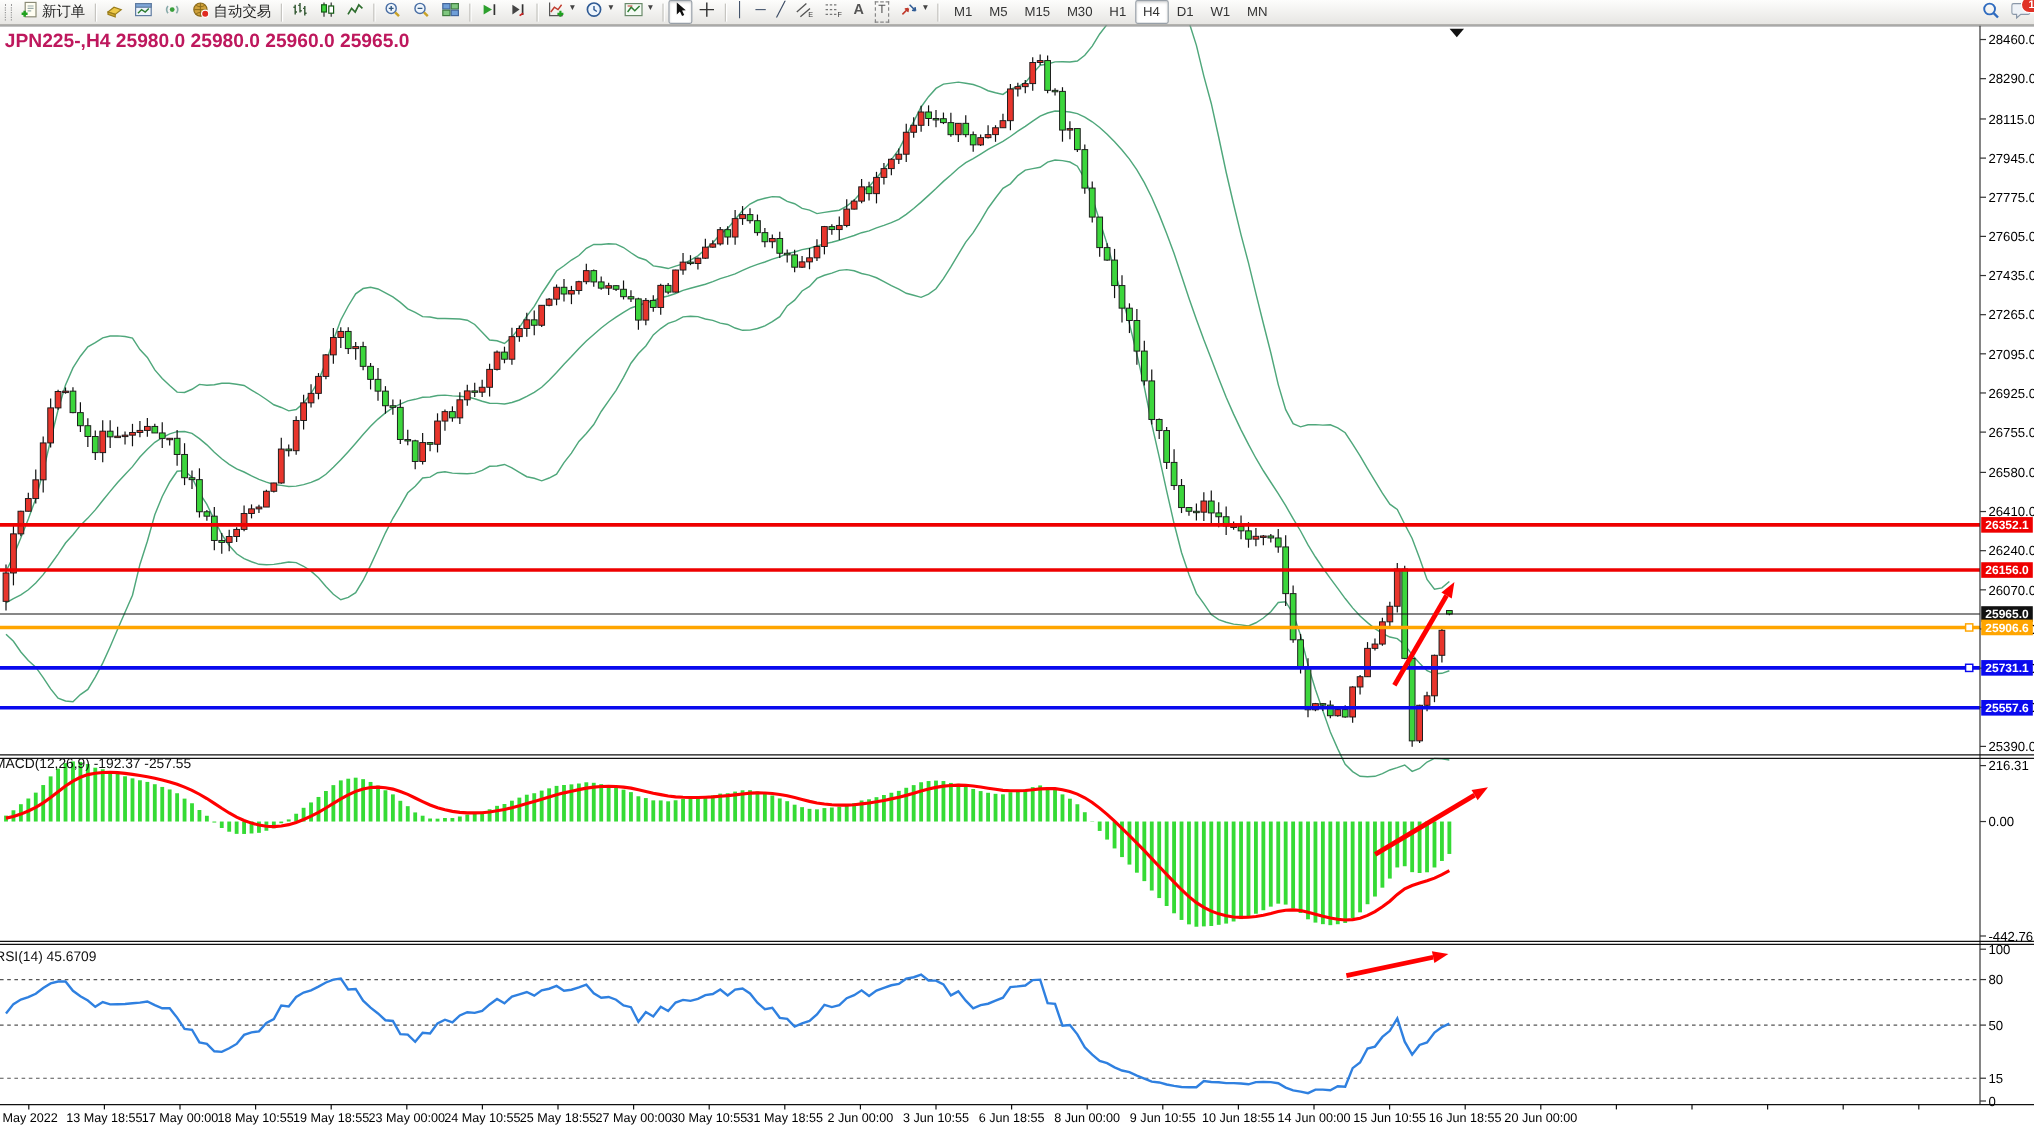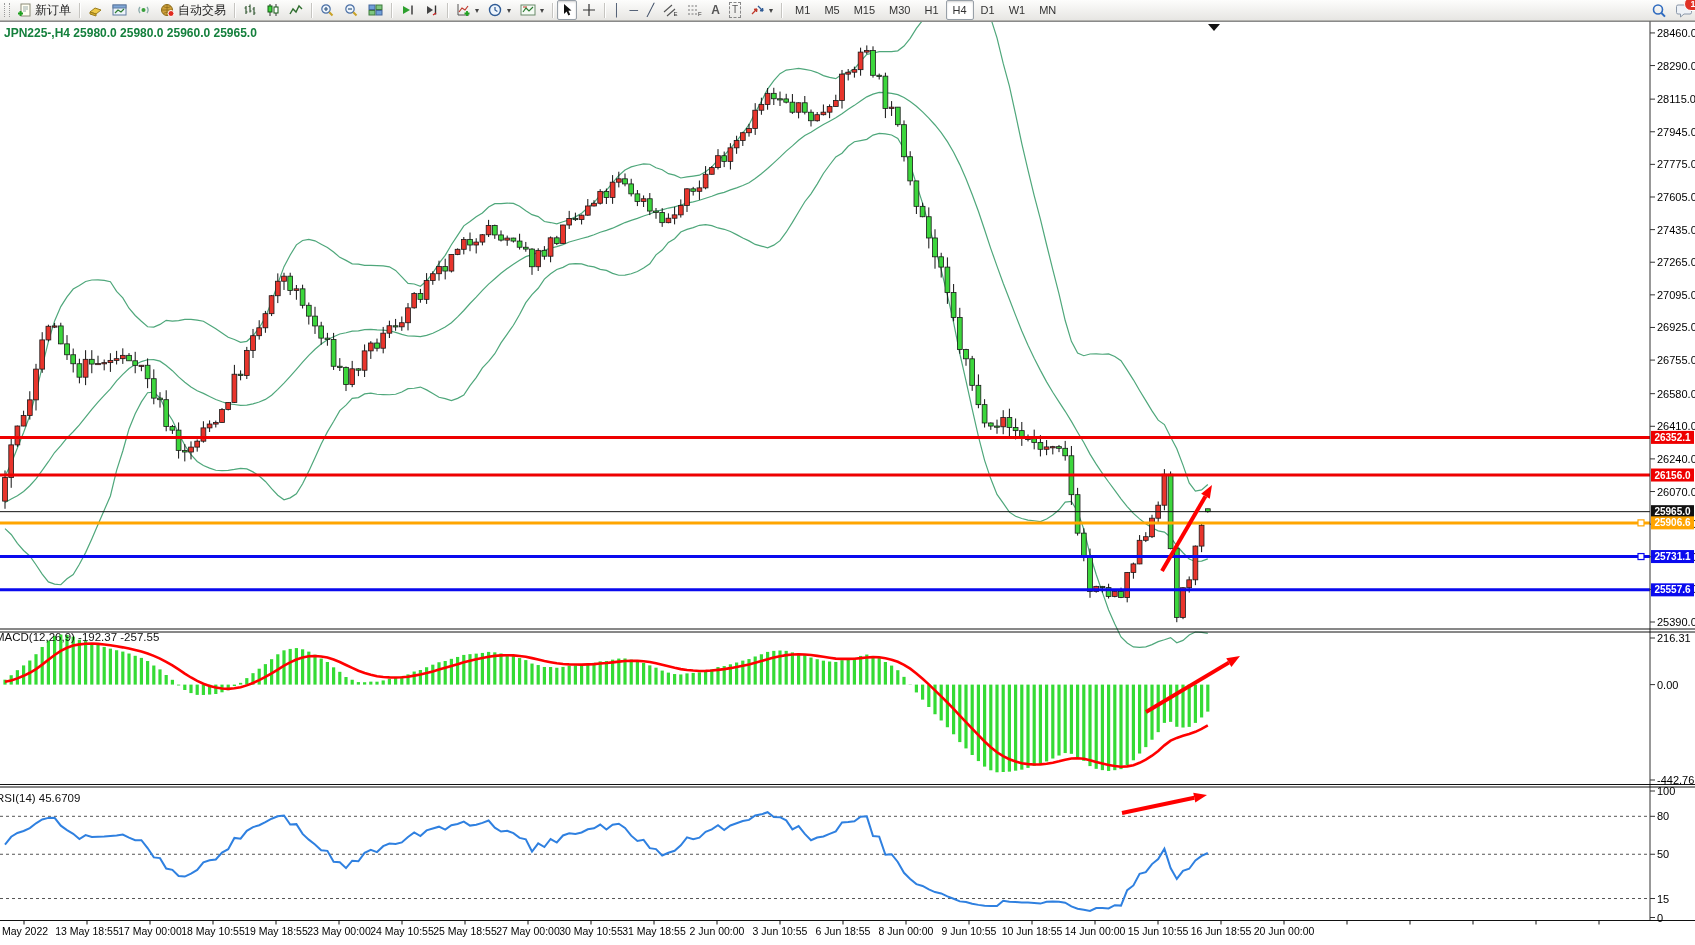--- a/index.html
+++ b/index.html
@@ -7,37 +7,37 @@
        font-family:"Liberation Sans","DejaVu Sans",sans-serif;position:relative;}
   #stage{position:absolute;inset:0;}
   #chart-canvas{position:absolute;left:0;top:0;}
   
   .toolbar{position:absolute;left:0;top:0;width:1695px;height:20px;z-index:10;
     display:flex;align-items:center;gap:1px;padding:0 2px;
     background:linear-gradient(#fdfdfc,#e7e6e3);border-bottom:1px solid #b3b2ae;}
   .tb-grip{width:4px;height:14px;margin:0 2px;
     border-left:1px dotted #9a9a9a;border-right:1px dotted #9a9a9a;}
   .tb-sep{width:1px;height:15px;background:#c6c5c1;box-shadow:1px 0 0 #fff;margin:0 3px;}
-  .tb-btn{height:18px;display:flex;align-items:center;justify-content:center;gap:3px;
+  .tb-btn{height:18px;display:flex;justify-content:center;gap:3px;
     padding:0 3px;border:1px solid transparent;border-radius:2px;font-size:12px;color:#222;
     cursor:default;white-space:nowrap;}
   .tb-btn.pressed{background:#fff;border-color:#98a0a8;box-shadow:inset 0 1px 2px rgba(0,0,0,.18);}
   .tb-btn .glyph{font-size:12px;color:#3a4a63;line-height:14px;}
   .caret{font-size:8px;color:#444;margin-left:1px;}
   .tf-group{display:flex;align-items:center;gap:0;margin-left:2px;}
   .tf-btn{height:18px;padding:0 6px;display:flex;align-items:center;font-size:11px;color:#333;
     border:1px solid transparent;border-radius:2px;}
   .tf-btn.active{background:#fff;border-color:#98a0a8;box-shadow:inset 0 1px 2px rgba(0,0,0,.18);font-weight:normal;}
   .tb-spacer{flex:1;}
   .chat-wrap{position:relative;}
   .badge{position:absolute;top:-4px;right:-6px;min-width:12px;height:12px;border-radius:7px;
     background:#e03226;color:#fff;font-size:9px;font-weight:bold;display:flex;
     align-items:center;justify-content:center;padding:0 2px;border:1px solid #fff;}
   
-  .chart-title{position:absolute;left:4px;top:26px;font-size:12px;font-weight:600;color:#15803d;z-index:5;}
+  .chart-title{position:absolute;left:4px;top:26px;font-size:16px;font-weight:600;color:#be185d;z-index:5;}
   .pane-label{position:absolute;font-size:11.5px;color:#111;z-index:5;}
   #macd-label{left:-5px;top:631px;}
   #rsi-label{left:-4px;top:792px;}
 </style>
 </head>
 <body>
 
 <div id="stage">
 
   <div class="toolbar">

